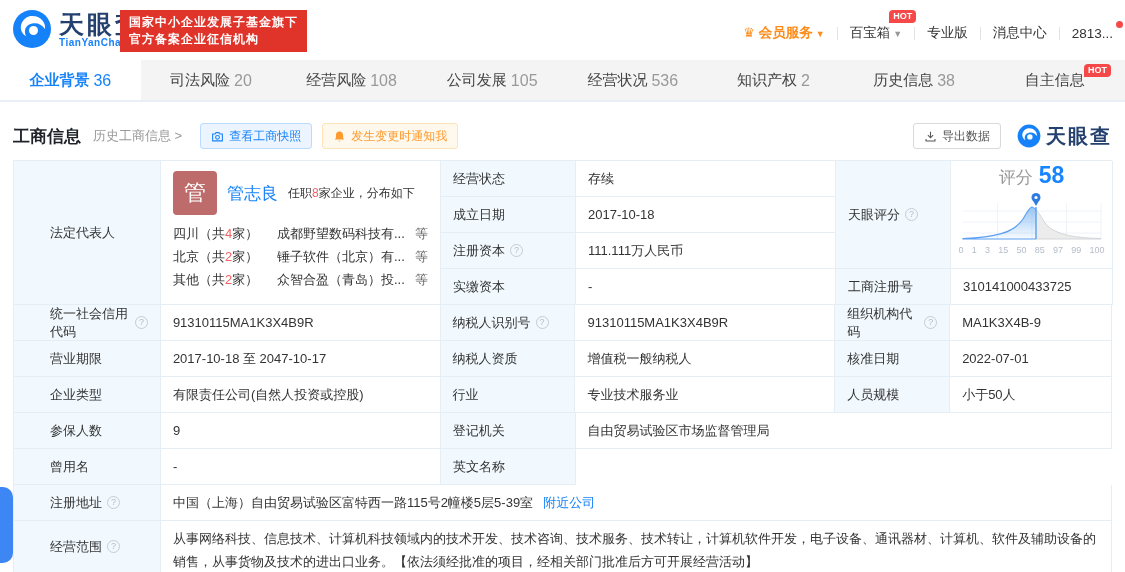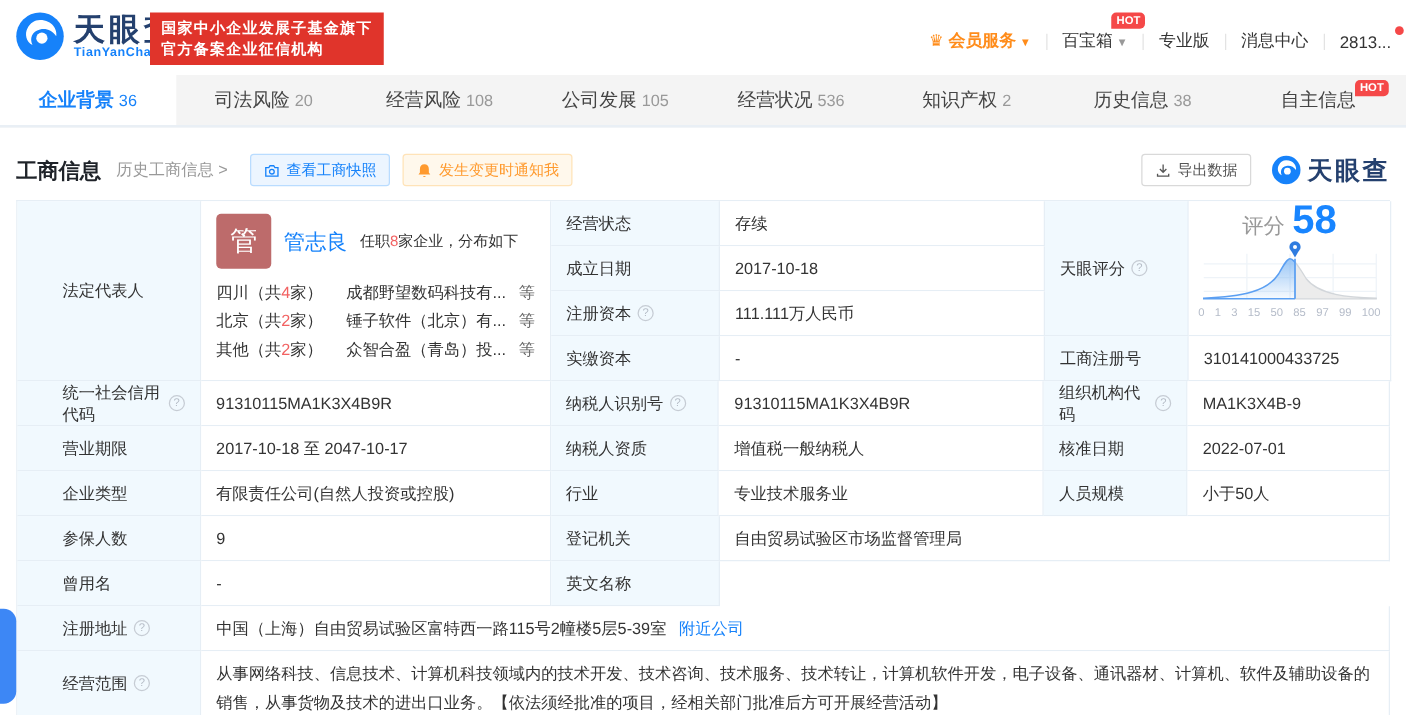--- a/index.html
+++ b/index.html
@@ -37,21 +37,21 @@
   .mdivider { width:1px; height:13px; background:#e3e3e3; }
   .hot-badge { position:absolute; top:-14px; right:-2px; background:#f54848; color:#fff;
     font-size:9px; font-weight:bold; padding:1px 4px; border-radius:4px 4px 4px 0; line-height:11px; }
   .red-dot { position:absolute; top:-5px; right:2px; width:7px; height:7px; border-radius:50%; background:#f54848; }
 
   
   .tabs-bar { position:absolute; left:0; top:60px; width:1125px; height:42px; background:#f4f4f4;
     display:flex; border-bottom:2px solid #e9eff5; }
   .nav-tab { flex:1; display:flex; align-items:center; justify-content:center; gap:4px;
     font-size:15px; color:#444; cursor:pointer; position:relative; }
-  .nav-tab .cnt { font-size:13px; color:#999; margin-top:1px; }
+  .nav-tab .cnt { font-size:16px; color:#999; margin-top:1px; }
   .nav-tab.active { background:#fff; color:#1682fa; font-weight:bold; }
   .nav-tab.active .cnt { color:#1682fa; font-weight:normal; }
   .tab-hot { position:absolute; top:4px; right:14px; background:#f54848; color:#fff; font-size:9px;
     font-weight:bold; padding:1px 4px; border-radius:4px 4px 4px 0; line-height:11px; }
 
   
   .section-head { position:absolute; left:13px; top:114px; width:1099px; height:44px;
     display:flex; align-items:center; }
   .sec-title { font-size:17px; font-weight:bold; color:#1f2329; }
   .hist-link { font-size:13px; color:#999; margin-left:12px; cursor:pointer; text-decoration:none; }
@@ -96,21 +96,21 @@
   .rep-name { font-size:17px; color:#1682fa; cursor:pointer; white-space:nowrap; text-decoration:none; }
   .rep-note { font-size:12px; color:#333; white-space:nowrap; }
   .rep-row { display:flex; height:23px; white-space:nowrap; }
   .rep-row .region { width:104px; flex:none; }
   .rep-row .comp { flex:1; overflow:hidden; text-overflow:ellipsis; color:#333; cursor:pointer; text-decoration:none; }
   .rep-row .etc { color:#666; margin-left:6px; flex:none; }
 
   
   .score-head { display:flex; align-items:baseline; justify-content:center; gap:6px; width:100%; height:26px; }
   .score-word { font-size:17px; color:#999; }
-  .score-num { font-size:32px; font-weight:bold; color:#1885ff; line-height:24px; }
+  .score-num { font-size:23px; font-weight:bold; color:#1885ff; line-height:24px; }
   .axis-row { display:flex; justify-content:space-between; width:146px; font-size:9px; color:#b5bcc9; }
 
   
   .side-float { position:absolute; left:0; top:487px; width:13px; height:76px;
     background:#3d87f5; border-radius:0 10px 10px 0; cursor:pointer; }
   .scope-val { display:block; padding:7px 12px; line-height:1.75; align-items:flex-start; }
 </style>
 </head>
 <body>
 

